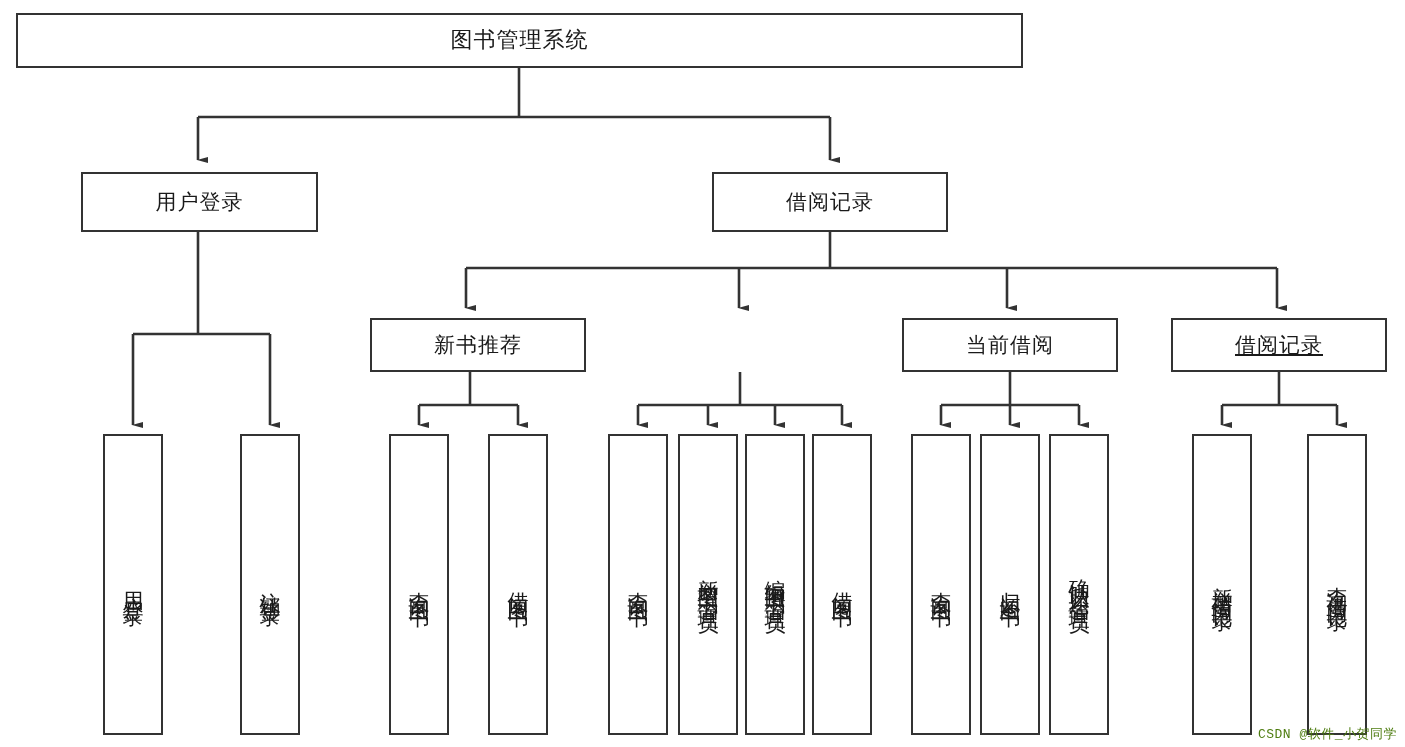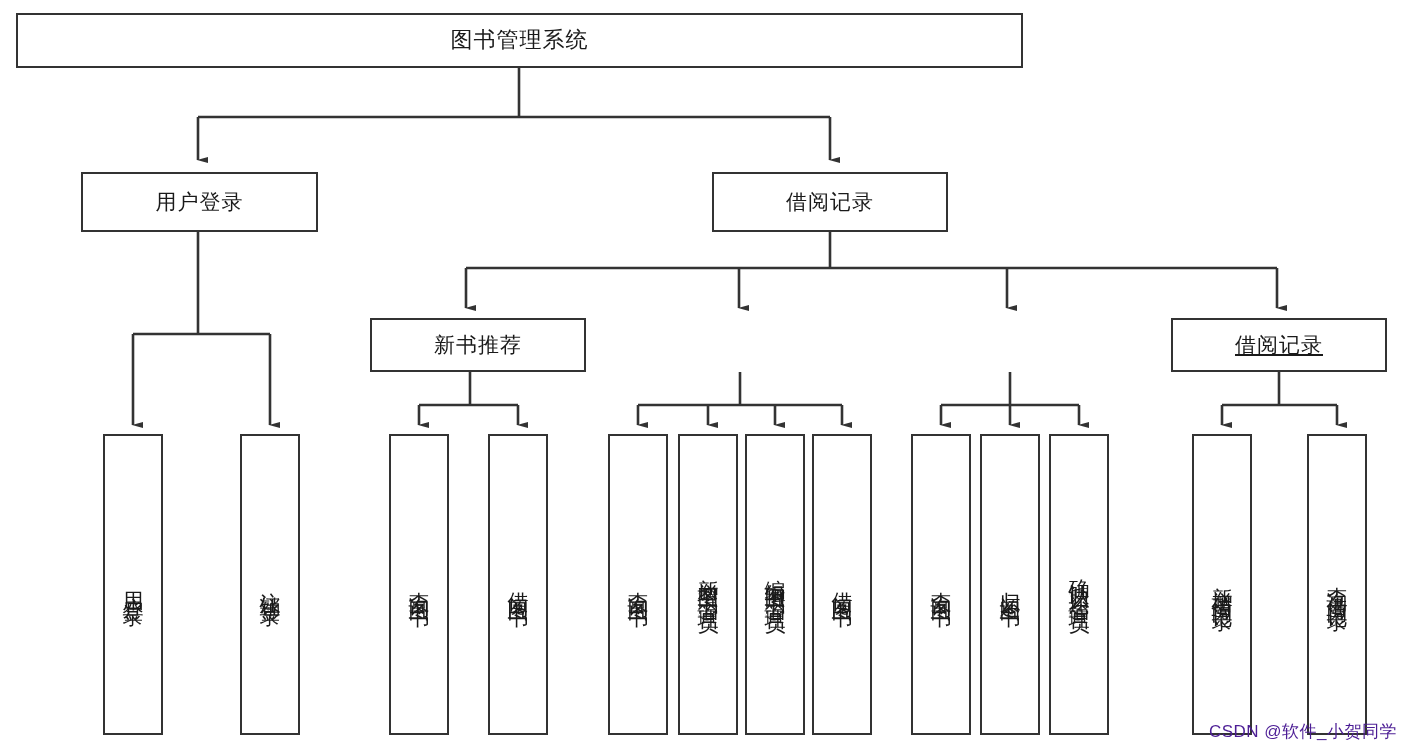--- a/index.html
+++ b/index.html
@@ -56,25 +56,25 @@
     text-orientation: upright;
     letter-spacing: 5px;
     line-height: 1.05;
     white-space: nowrap;
     display: block;
   }
   .watermark {
     position: absolute;
     right: 8px;
     bottom: 4px;
-    font-size: 17px;
-    color: #4c1d95;
+    font-size: 13px;
+    color: #4d7c0f;
     letter-spacing: 0.5px;
     white-space: nowrap;
-    font-family: Liberation Sans, sans-serif;
+    font-family: Liberation Mono, monospace;
   }
 </style>
 </head>
 <body>
 
 <div id="diagram-root">
 
   <svg id="edge-layer" viewBox="0 0 1405 747" width="1405" height="747" xmlns="http://www.w3.org/2000/svg">
     <defs>
       <marker id="arrowhead" markerWidth="10" markerHeight="12" refX="3" refY="10" orient="auto" markerUnits="userSpaceOnUse">
@@ -137,20 +137,23 @@
 
   <div class="node horiz" style="left:712px; top:172px; width:236px; height:60px;">
     <span>借阅记录</span>
   </div>
 
   <div class="node horiz" style="left:362px; top:318px; width:216px; height:54px;margin-left:8px;">
     <span>新书推荐</span>
   </div>
 
 
+  <div class="node horiz" style="left:902px; top:318px; width:216px; height:54px;">
+    <span>当前借阅</span>
+  </div>
 
   <div class="node horiz" style="left:1171px; top:318px; width:216px; height:54px;text-decoration:underline;">
     <span>借阅记录</span>
   </div>
 
   <div class="node leaf" style="left:103px; top:434px; width:60px; height:301px;">
     <span class="vtext">用户登录</span>
   </div>
 
   <div class="node leaf" style="left:240px; top:434px; width:60px; height:301px;">

